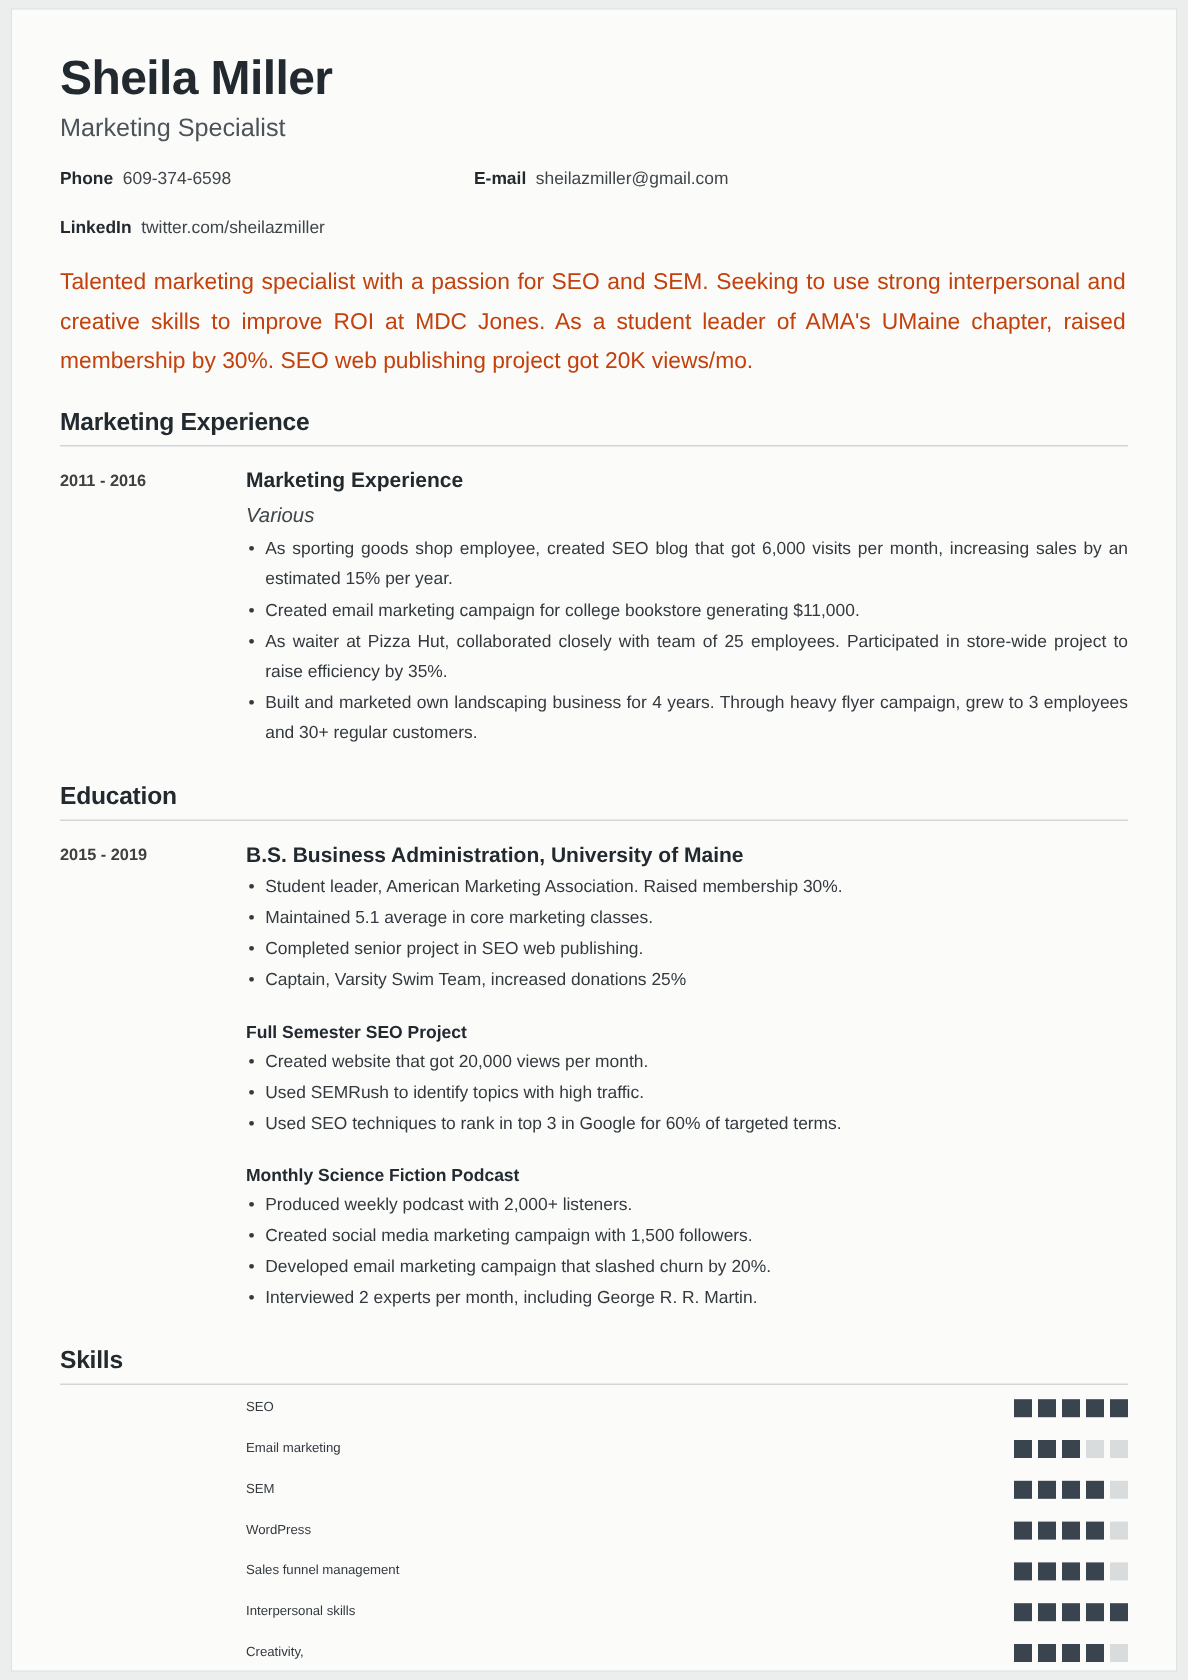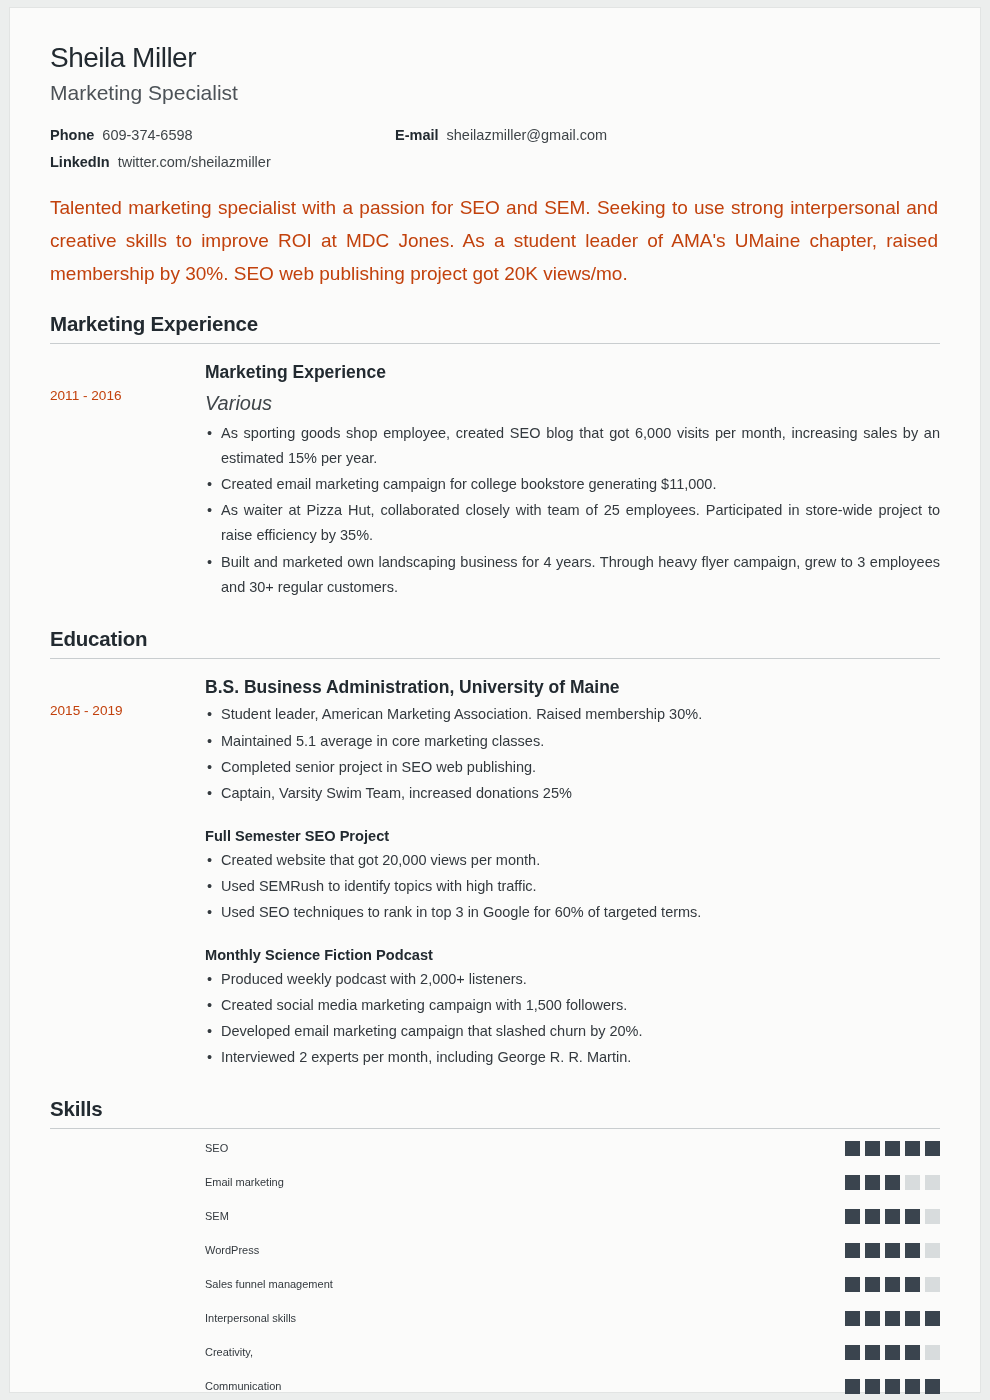--- a/index.html
+++ b/index.html
@@ -19,38 +19,38 @@
     left: 10px;
     top: 8px;
     width: 970px;
     height: 1384px;
     background: #fbfbfa;
     box-shadow: 0 0 0 1px #e2e4e3;
     box-sizing: border-box;
     padding: 34px 40px 0 40px;
   }
   .name {
-    font-size: 28px;
-    font-weight: normal;
+    font-size: 40px;
+    font-weight: bold;
     letter-spacing: -0.5px;
     color: #222a30;
     margin: 0 0 2px 0;
     line-height: 1.15;
   }
   .job-title {
     font-size: 21px;
     color: #4c5257;
     font-weight: normal;
     margin: 6px 0 22px 0;
     line-height: 1.2;
   }
   .contact-grid {
     display: grid;
     grid-template-columns: 345px 1fr;
-    row-gap: 11px;
+    row-gap: 25px;
     font-size: 14.5px;
     color: #3b4147;
     margin-bottom: 22px;
   }
   .contact-item {
     display: flex;
     align-items: baseline;
   }
   .contact-label {
     font-weight: bold;
@@ -78,34 +78,33 @@
     border-bottom: 1px solid #c9cdcf;
     letter-spacing: -0.2px;
   }
   .entry {
     display: grid;
     grid-template-columns: 155px 1fr;
     padding-top: 17px;
   }
   .entry-dates {
     font-size: 13.6px;
-    font-weight: normal;
-    color: #c2410c;
+    font-weight: bold;
+    color: #404040;
     padding-top: 4px;
-    margin-top: 23px;
   }
   .entry-title {
     font-size: 17.5px;
     font-weight: bold;
     color: #222a30;
     margin: 0 0 0 0;
     line-height: 1.3;
   }
   .entry-sub {
-    font-size: 20px;
+    font-size: 17px;
     font-style: italic;
     color: #3f4549;
     margin: 8px 0 6px 0;
   }
   ul.bullets {
     list-style: none;
     margin: 4px 0 0 0;
     padding: 0;
   }
   ul.bullets li {

